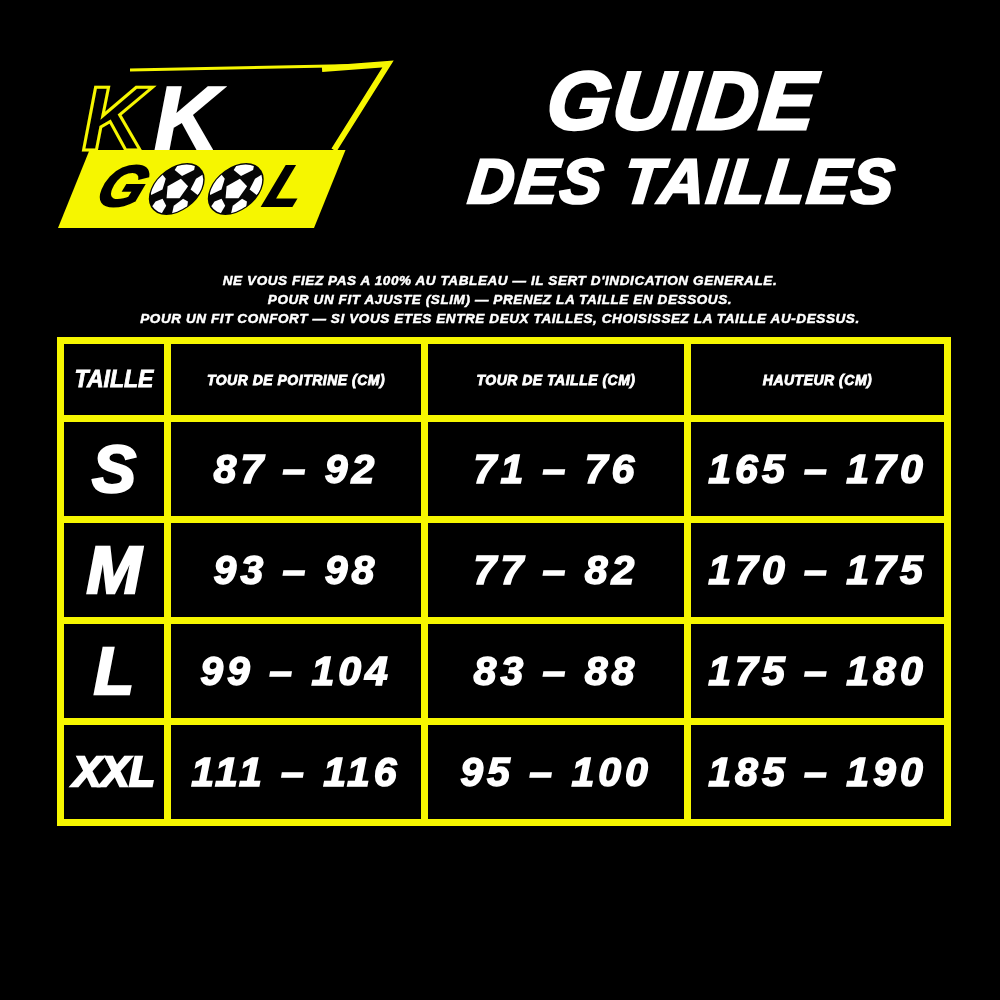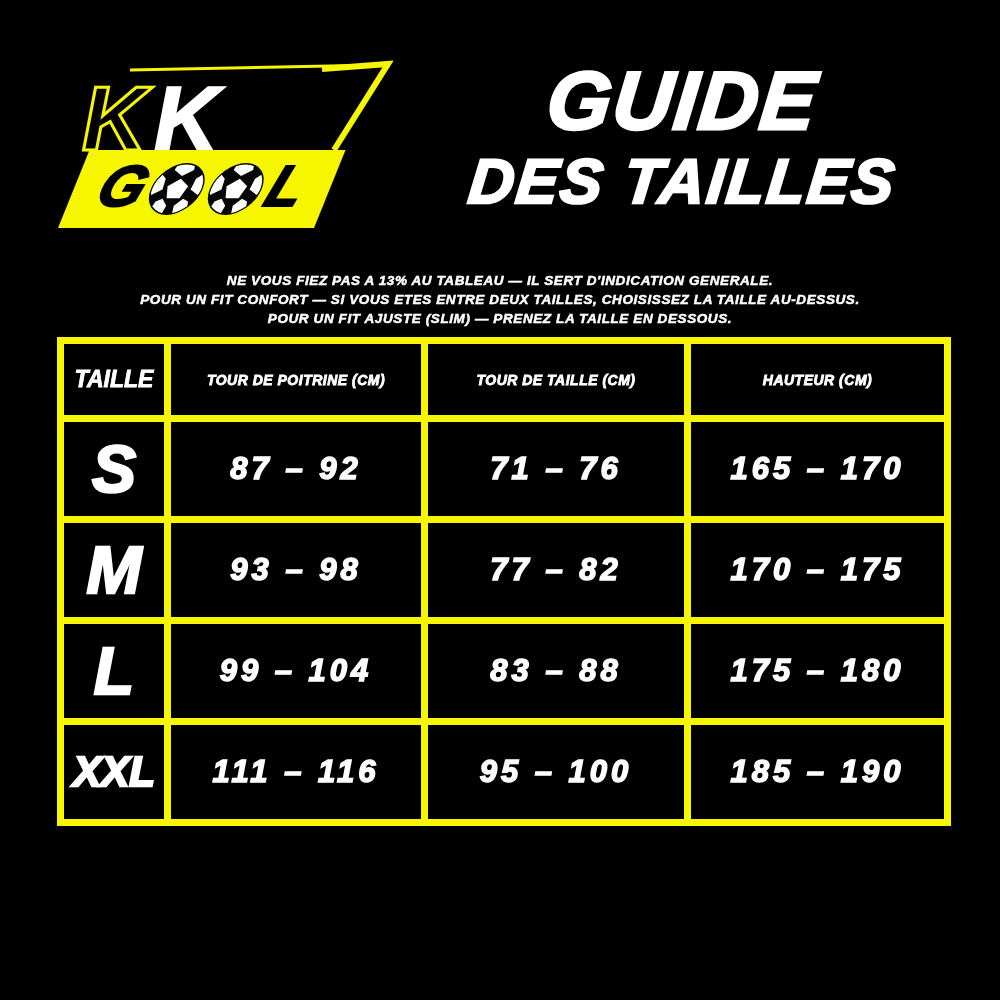--- a/index.html
+++ b/index.html
@@ -43,21 +43,21 @@
   .size-table col.c1{width:257px;}
   .size-table col.c2{width:263px;}
   .size-table col.c3{width:260px;}
   .size-table thead th{height:78px;font-size:14px;letter-spacing:0.5px;-webkit-text-stroke:0.8px var(--white);}
   .size-table thead th.h-size{font-size:23px;letter-spacing:0;}
   .size-table tbody tr{height:101px;}
   td.size-letter{-webkit-text-stroke:2.5px var(--white);letter-spacing:0;}
   tr.r-big  td.size-letter{font-size:66px;}
   tr.r-mid  td.size-letter{font-size:54px;}
   tr.r-small td.size-letter{font-size:42px;font-style:italic;}
-  td.val{font-size:31px;letter-spacing:4px;-webkit-text-stroke:1.5px var(--white);}
+  td.val{font-size:41px;letter-spacing:4px;-webkit-text-stroke:1.5px var(--white);}
 </style>
 </head>
 <body>
 
 <svg width="0" height="0" style="position:absolute" aria-hidden="true">
   <symbol id="ball" viewBox="0 0 100 100">
     <circle cx="50" cy="50" r="48" fill="#060606"></circle>
     <clipPath id="ballclip">
         <circle cx="50" cy="50" r="45.5"></circle>
       </clipPath>
@@ -92,23 +92,23 @@
       <span class="gool-letter">L</span>
     </div>
   </div>
 
   <div class="title">
     <div class="title-line1">GUIDE</div>
     <div class="title-line2">DES TAILLES</div>
   </div>
 
   <div class="disclaimer">
-    <div>NE VOUS FIEZ PAS A 13% AU TABLEAU — IL SERT D'INDICATION GENERALE.</div>
+    <div>NE VOUS FIEZ PAS A 100% AU TABLEAU — IL SERT D'INDICATION GENERALE.</div>
+    <div>POUR UN FIT AJUSTE (SLIM) — PRENEZ LA TAILLE EN DESSOUS.</div>
     <div>POUR UN FIT CONFORT — SI VOUS ETES ENTRE DEUX TAILLES, CHOISISSEZ LA TAILLE AU-DESSUS.</div>
-    <div>POUR UN FIT AJUSTE (SLIM) — PRENEZ LA TAILLE EN DESSOUS.</div>
   </div>
 
   <table class="size-table">
     <colgroup>
         <col class="c0">
         <col class="c1">
         <col class="c2">
         <col class="c3">
       </colgroup>
     <thead>

